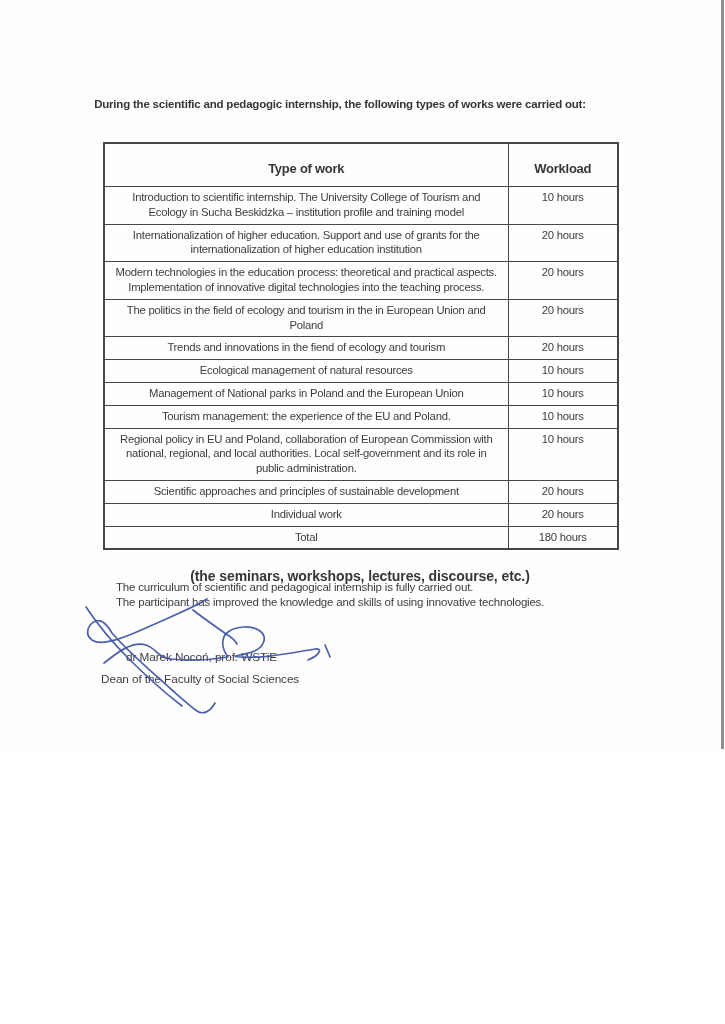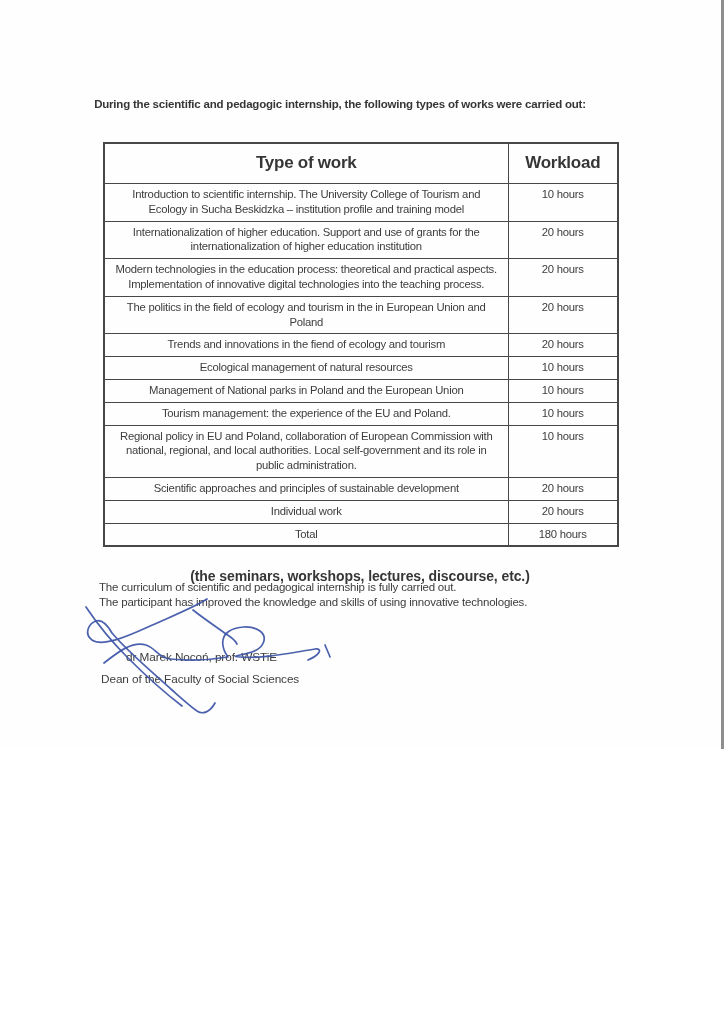--- a/index.html
+++ b/index.html
@@ -44,22 +44,22 @@
   .work-table col.c-work { width: 404px; }
   .work-table col.c-hours { width: 110px; }
   .work-table th, .work-table td {
     border: 1.5px solid #474747;
     vertical-align: top;
   }
   .work-table { border: 2px solid #474747; }
   .work-table th {
     font-weight: bold;
     text-align: center;
-    font-size: 17px;
-    padding: 9px 8px 10px 8px;
+    font-size: 13px;
+    padding: 17px 8px 10px 8px;
     color: #363636;
   }
   .work-table td.work-cell {
     text-align: center;
     padding: 3px 8px 4px 8px;
     line-height: 14.8px;
   }
   .work-table td.hours-cell {
     text-align: center;
     padding: 3px 4px 4px 4px;
@@ -74,21 +74,21 @@
     text-align: center;
     font-weight: bold;
     font-size: 14px;
     letter-spacing: -0.1px;
     color: #363636;
   }
   
   .closing-paragraphs {
     position: absolute;
     top: 580px;
-    left: 99px;
+    left: 116px;
     width: 540px;
     font-size: 11.5px;
     line-height: 15.2px;
     letter-spacing: -0.2px;
     color: #3d3d3d;
   }
   .closing-paragraphs p { margin: 0; }
   
   .sig-name {
     position: absolute;

